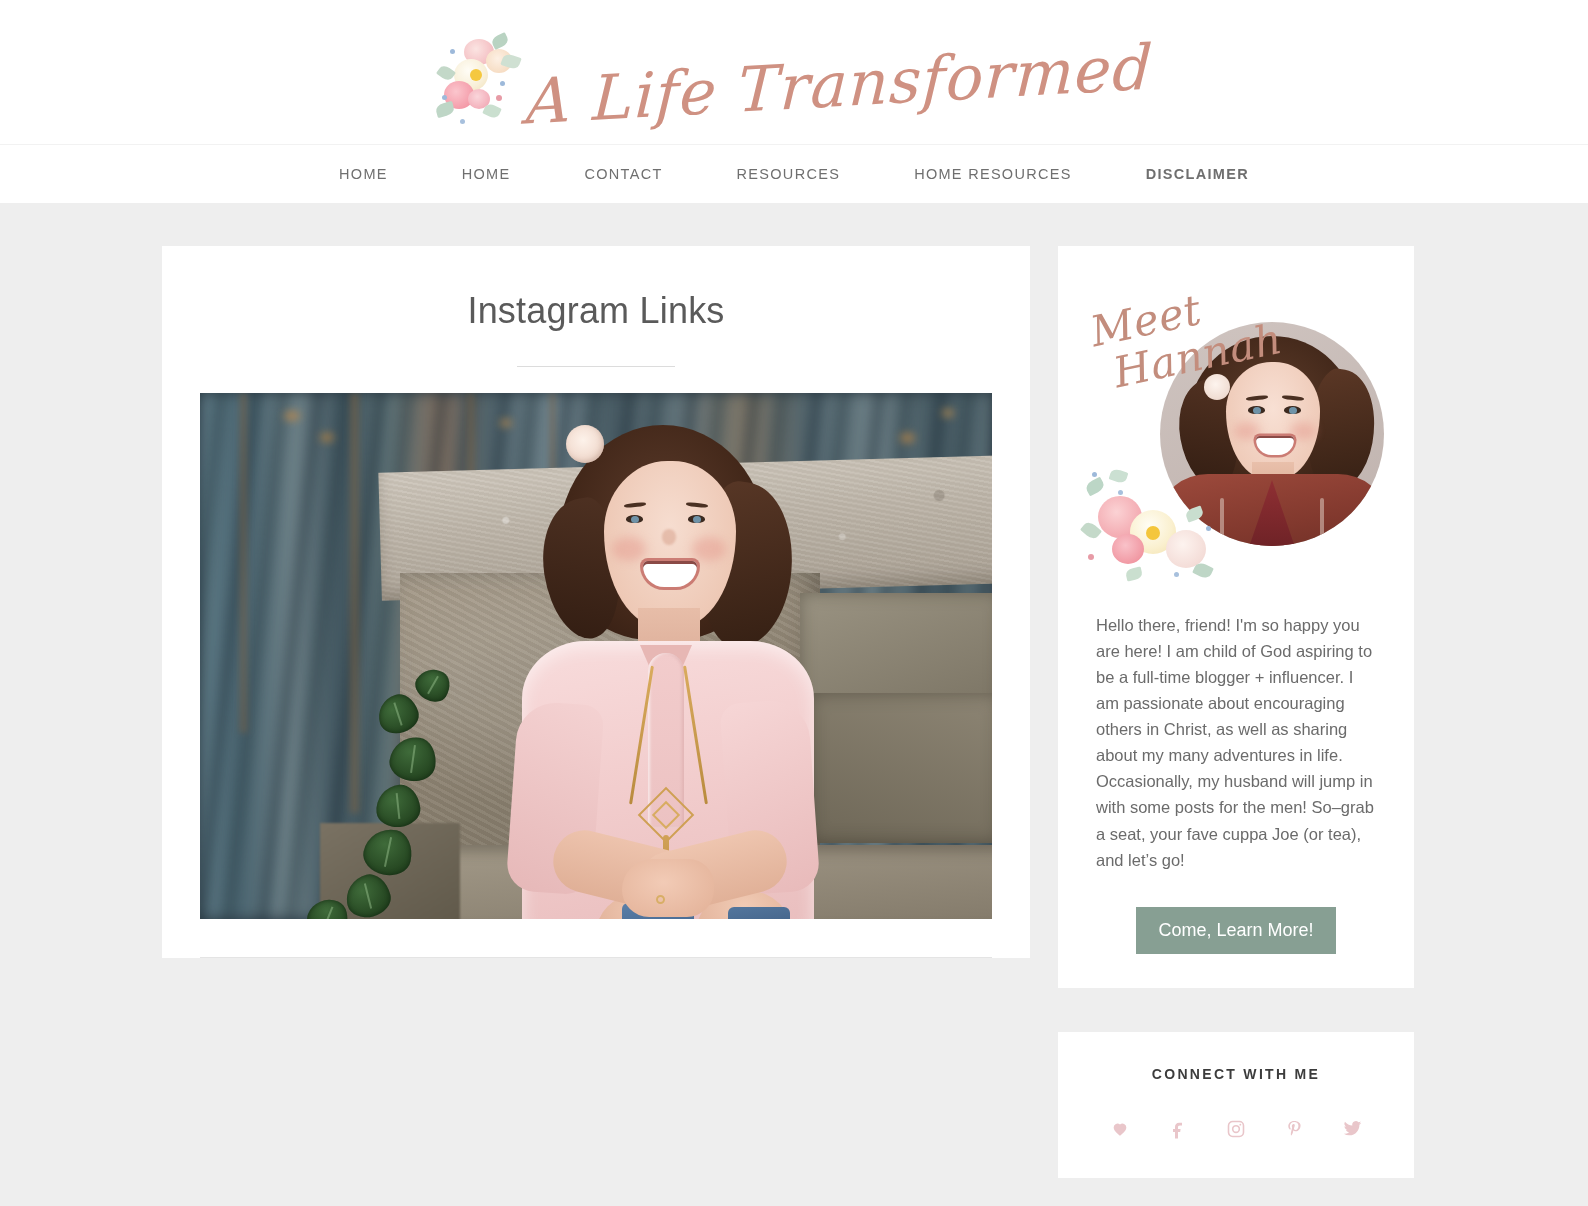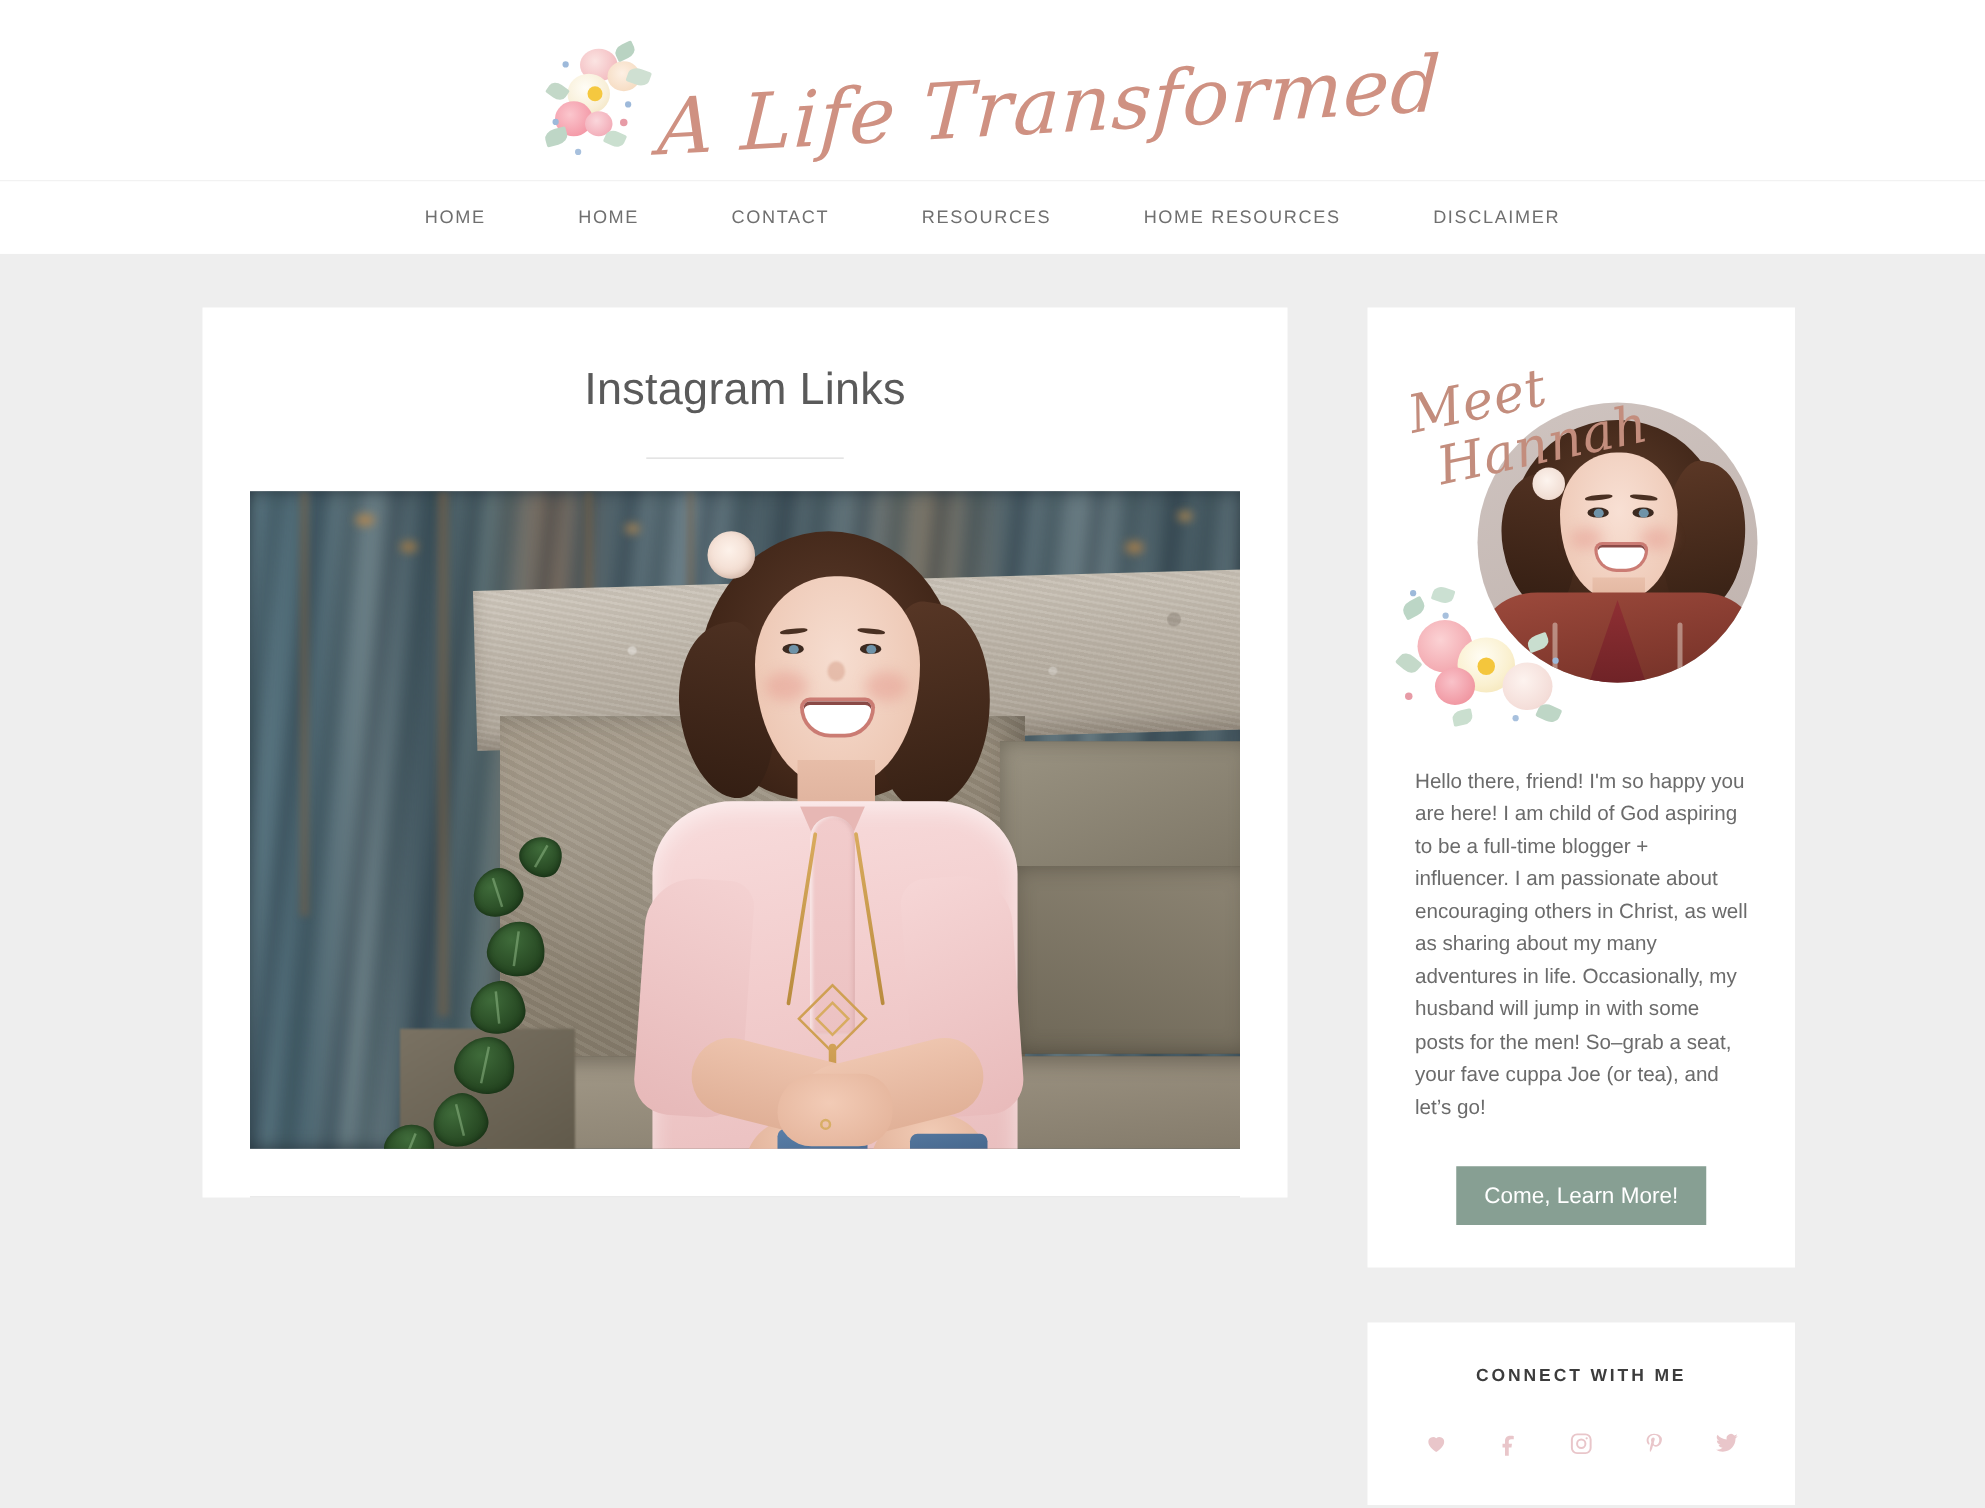--- a/index.html
+++ b/index.html
@@ -56,30 +56,30 @@
   .nav-list { display: flex; align-items: center; list-style: none; margin: 0; padding: 0; }
   .nav-item {
     font-size: 14.5px;
     letter-spacing: 1.3px;
     color: #6f6f6f;
     padding: 0 37px;
     cursor: pointer;
     white-space: nowrap;
   }
   .nav-item:first-child { padding-left: 0; text-align: right; }
-  .nav-item:last-child { padding-right: 0; }
+  .nav-item:last-child { padding-right: 0; font-weight: bold; }
 
   
   .site-inner {
     width: 1264px;
     margin: 0 auto;
     padding-top: 43px;
     display: flex;
     align-items: flex-start;
-    gap: 64px;
+    gap: 28px;
   }
   .content {
     width: 868px;
     background: #ffffff;
     padding: 44px 38px 0 38px;
   }
   .sidebar { width: 356px; }
 
   
   .entry-title {

